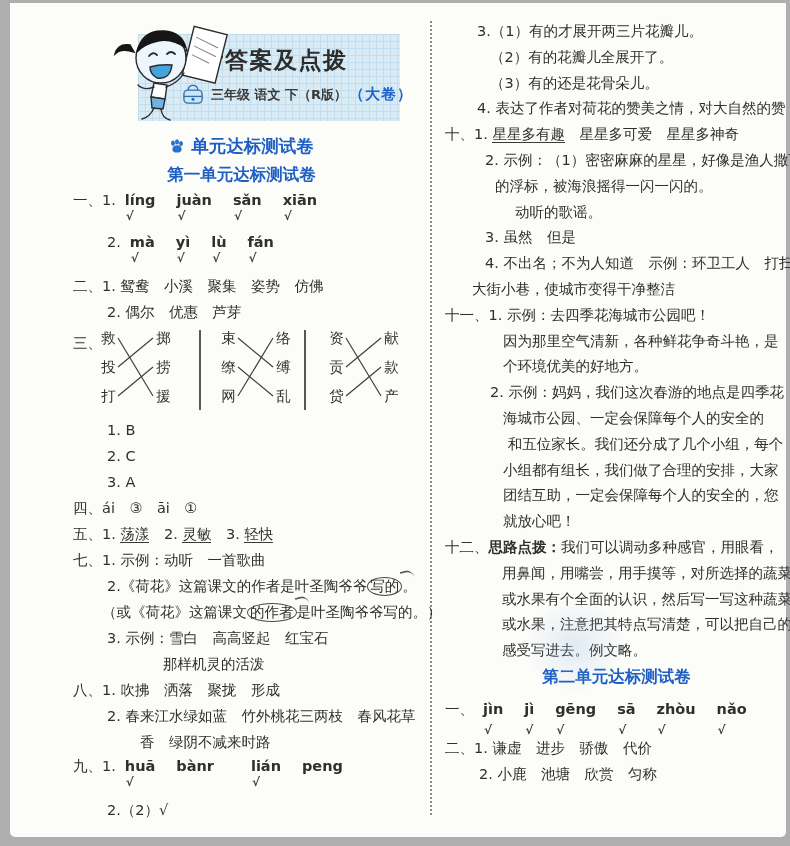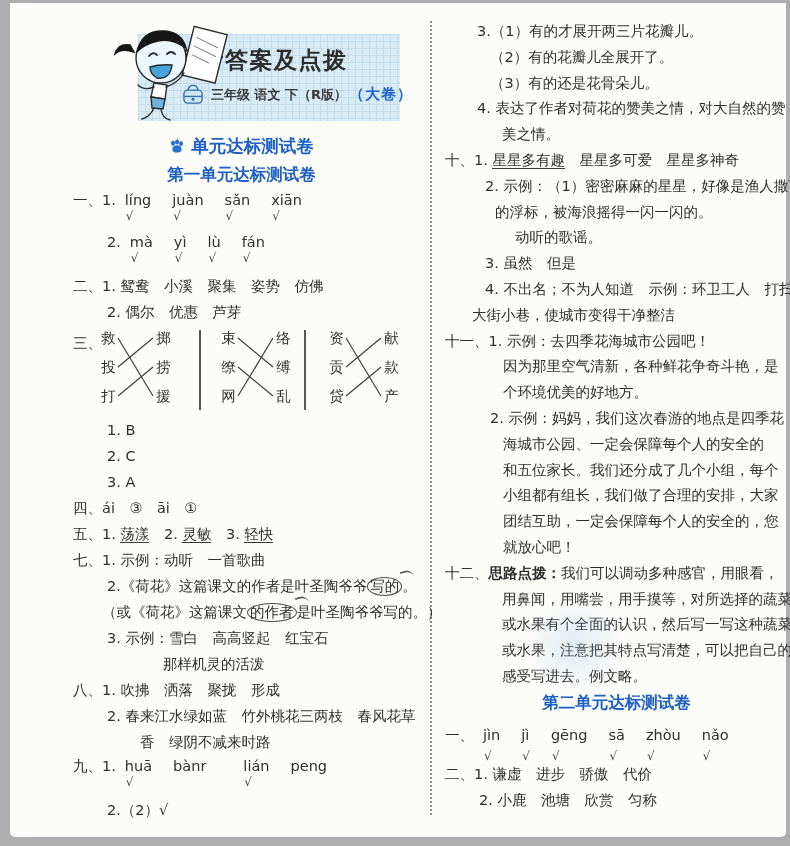--- a/index.html
+++ b/index.html
@@ -50,21 +50,21 @@
   }
   .line{font-size:14.5px;line-height:26px;white-space:nowrap;color:#2f2f2f;}
   .col-right .line{line-height:25.8px;}
   .heading-line{
     color:#1e5fc4;font-weight:bold;font-size:16.5px;text-align:center;
     line-height:30px;height:30px;
   }
   
   .pinyin-line{height:39px;line-height:17px;padding-top:3px;}
   .pinyin-prefix{display:inline-block;vertical-align:top;margin-right:9px;}
-  .syl{display:inline-block;vertical-align:top;margin-right:21px;}
+  .syl{display:inline-block;vertical-align:top;margin-right:21px;font-weight:bold;}
   .syl .pt{display:block;}
   .syl .chk{display:block;font-size:12px;line-height:14px;color:#3d3d3d;padding-left:1px;}
   
   .u{border-bottom:1.4px solid #3a3a3a;}
   .b{font-weight:bold;}
   .circ{
     display:inline-block;border:1.4px solid #4a4a4a;border-radius:50%;
     padding:0 2px 1px;line-height:16px;position:relative;
   }
   .circ::after{
@@ -195,34 +195,33 @@
         <div class="line text-line" style="padding-left: 34px;">2.（2）√</div>
       </div>
   </div>
 
   <div class="col col-right">
     <div id="right-lines">
         <div class="line text-line" style="padding-left: 32px;">3.（1）有的才展开两三片花瓣儿。</div>
         <div class="line text-line" style="padding-left: 45px;">（2）有的花瓣儿全展开了。</div>
         <div class="line text-line" style="padding-left: 45px;">（3）有的还是花骨朵儿。</div>
         <div class="line text-line" style="padding-left: 32px;">4. 表达了作者对荷花的赞美之情，对大自然的赞</div>
-        <div class="line text-line" style="padding-left: 57px;">美之情。</div>
         <div class="line text-line"><span>十、1. </span><span class="u">星星多有趣</span><span>　星星多可爱　星星多神奇</span></div>
         <div class="line text-line" style="padding-left: 40px;">2. 示例：（1）密密麻麻的星星，好像是渔人撒下</div>
         <div class="line text-line" style="padding-left: 50px;">的浮标，被海浪摇得一闪一闪的。</div>
         <div class="line text-line" style="padding-left: 70px;">动听的歌谣。</div>
         <div class="line text-line" style="padding-left: 40px;">3. 虽然　但是</div>
         <div class="line text-line" style="padding-left: 40px;">4. 不出名；不为人知道　示例：环卫工人　打扫</div>
         <div class="line text-line" style="padding-left: 27px;">大街小巷，使城市变得干净整洁</div>
         <div class="line text-line">十一、1. 示例：去四季花海城市公园吧！</div>
         <div class="line text-line" style="padding-left: 58px;">因为那里空气清新，各种鲜花争奇斗艳，是</div>
         <div class="line text-line" style="padding-left: 58px;">个环境优美的好地方。</div>
         <div class="line text-line" style="padding-left: 45px;">2. 示例：妈妈，我们这次春游的地点是四季花</div>
         <div class="line text-line" style="padding-left: 58px;">海城市公园、一定会保障每个人的安全的</div>
-        <div class="line text-line" style="padding-left: 58px;">和五位家长。我们还分成了几个小组，每个</div>
+        <div class="line text-line" style="padding-left: 58px; text-align: center;">和五位家长。我们还分成了几个小组，每个</div>
         <div class="line text-line" style="padding-left: 58px;">小组都有组长，我们做了合理的安排，大家</div>
         <div class="line text-line" style="padding-left: 58px;">团结互助，一定会保障每个人的安全的，您</div>
         <div class="line text-line" style="padding-left: 58px;">就放心吧！</div>
         <div class="line text-line"><span>十二、</span><span class="b">思路点拨：</span><span>我们可以调动多种感官，用眼看，</span></div>
         <div class="line text-line" style="padding-left: 57px;">用鼻闻，用嘴尝，用手摸等，对所选择的蔬菜</div>
         <div class="line text-line" style="padding-left: 57px;">或水果有个全面的认识，然后写一写这种蔬菜</div>
         <div class="line text-line" style="padding-left: 57px;">或水果，注意把其特点写清楚，可以把自己的</div>
         <div class="line text-line" style="padding-left: 57px;">感受写进去。例文略。</div>
         <div class="line heading-line">第二单元达标测试卷</div>
         <div class="line pinyin-line"><span class="pinyin-prefix">一、</span><span class="syl"><span class="pt">jìn</span><span class="chk">√</span></span><span class="syl"><span class="pt">jì</span><span class="chk">√</span></span><span class="syl"><span class="pt">gēng</span><span class="chk">√</span></span><span class="syl"><span class="pt">sā</span><span class="chk">√</span></span><span class="syl"><span class="pt">zhòu</span><span class="chk">√</span></span><span class="syl"><span class="pt">nǎo</span><span class="chk">√</span></span></div>

